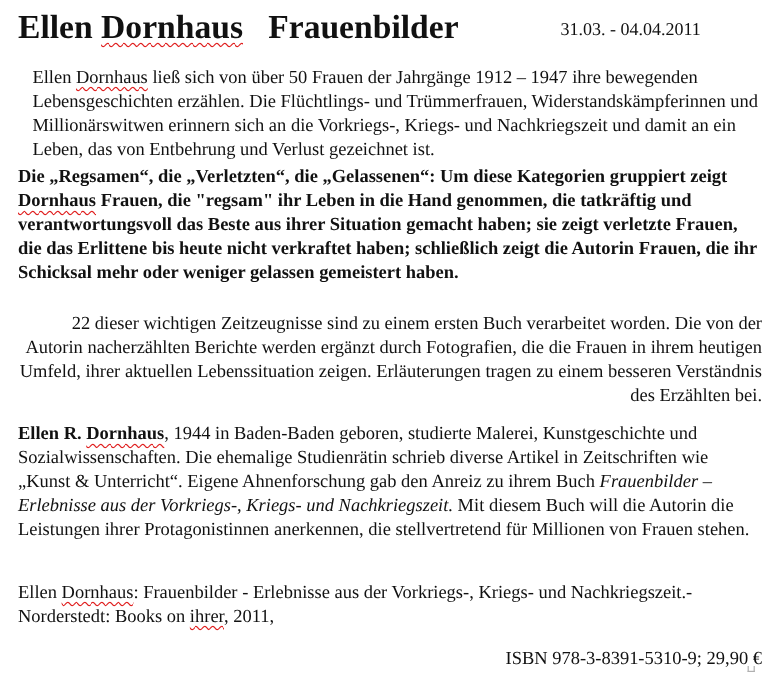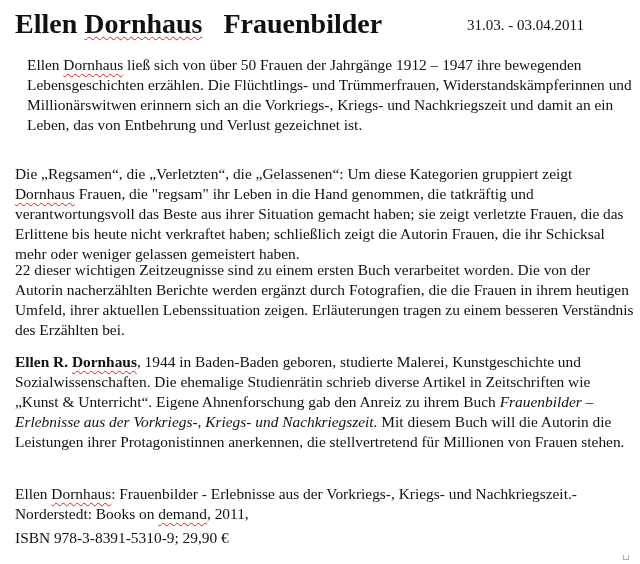--- a/index.html
+++ b/index.html
@@ -46,50 +46,50 @@
     }
     .para {
       position: absolute;
       left: 15px;
       width: 620px;
       font-size: 15.4px;
       line-height: 20px;
       white-space: normal;
     }
     .p1 { top: 55px; margin-left: 12px; }
-    .p2 { top: 164px; }
-    .p3 { top: 260px; }
+    .p2 { top: 138px; font-weight: bold; }
+    .p3 { top: 260px; text-align: right; }
     .p4 { top: 352px; }
     .p5 { top: 484px; }
-    .p6 { top: 528px; }
+    .p6 { top: 539px; text-align: right; }
     .bold { font-weight: bold; }
     .ital { font-style: italic; }
     .corner-mark {
       position: absolute;
       left: 623px;
       top: 555px;
       width: 4px;
       height: 4px;
       border: 1px solid #b0b0b0;
       border-top: none;
     }
   </style>
 </head>
 <body>
 
 <div class="header">
   <div class="title"><span>Ellen </span><span class="spell">Dornhaus</span><span>   Frauenbilder</span></div>
-  <div class="date">31.03. - 03.04.2011</div>
+  <div class="date">31.03. - 04.04.2011</div>
 </div>
 
 <div class="para p1"><span>Ellen </span><span class="spell">Dornhaus</span><span> ließ sich von über 50 Frauen der Jahrgänge 1912 – 1947 ihre bewegenden Lebensgeschichten erzählen. Die Flüchtlings- und Trümmerfrauen, Widerstandskämpferinnen und Millionärswitwen erinnern sich an die Vorkriegs-, Kriegs- und Nachkriegszeit und damit an ein Leben, das von Entbehrung und Verlust gezeichnet ist.</span></div>
 
 <div class="para p2"><span> Die „Regsamen“, die „Verletzten“, die „Gelassenen“: Um diese Kategorien gruppiert zeigt </span><span class="spell">Dornhaus</span><span> Frauen, die "regsam"  ihr Leben in die Hand genommen, die tatkräftig und verantwortungsvoll das Beste aus ihrer Situation gemacht haben; sie zeigt verletzte Frauen, die das Erlittene bis heute nicht verkraftet haben; schließlich  zeigt die Autorin Frauen, die ihr Schicksal mehr oder weniger gelassen gemeistert haben.</span></div>
 
 <div class="para p3"><span> 22 dieser wichtigen Zeitzeugnisse sind zu einem ersten Buch verarbeitet worden. Die von der Autorin nacherzählten Berichte werden ergänzt durch Fotografien, die die Frauen in ihrem heutigen Umfeld, ihrer aktuellen Lebenssituation zeigen. Erläuterungen tragen zu einem besseren Verständnis des Erzählten bei.</span></div>
 
 <div class="para p4"><span class="bold"> Ellen R. </span><span class="bold spell">Dornhaus</span><span>, 1944 in Baden-Baden geboren, studierte Malerei, Kunstgeschichte und Sozialwissenschaften. Die ehemalige Studienrätin schrieb diverse Artikel in Zeitschriften wie „Kunst &amp; Unterricht“. Eigene Ahnenforschung gab den Anreiz zu ihrem Buch </span><span class="ital">Frauenbilder – Erlebnisse aus der Vorkriegs-, Kriegs- und Nachkriegszeit.</span><span> Mit diesem Buch will die Autorin die Leistungen ihrer Protagonistinnen anerkennen, die stellvertretend für Millionen  von Frauen stehen.</span></div>
 
-<div class="para p5"><span> Ellen </span><span class="spell">Dornhaus</span><span>: Frauenbilder - Erlebnisse aus  der Vorkriegs-, Kriegs- und Nachkriegszeit.- Norderstedt: Books on </span><span class="spell">demand</span><span>, 2011,</span></div>
+<div class="para p5"><span> Ellen </span><span class="spell">Dornhaus</span><span>: Frauenbilder - Erlebnisse aus  der Vorkriegs-, Kriegs- und Nachkriegszeit.- Norderstedt: Books on </span><span class="spell">ihrer</span><span>, 2011,</span></div>
 
 <div class="para p6"><span>ISBN 978-3-8391-5310-9; 29,90 €</span></div>
 
 <div class="corner-mark"></div>
 
 </body></html>

